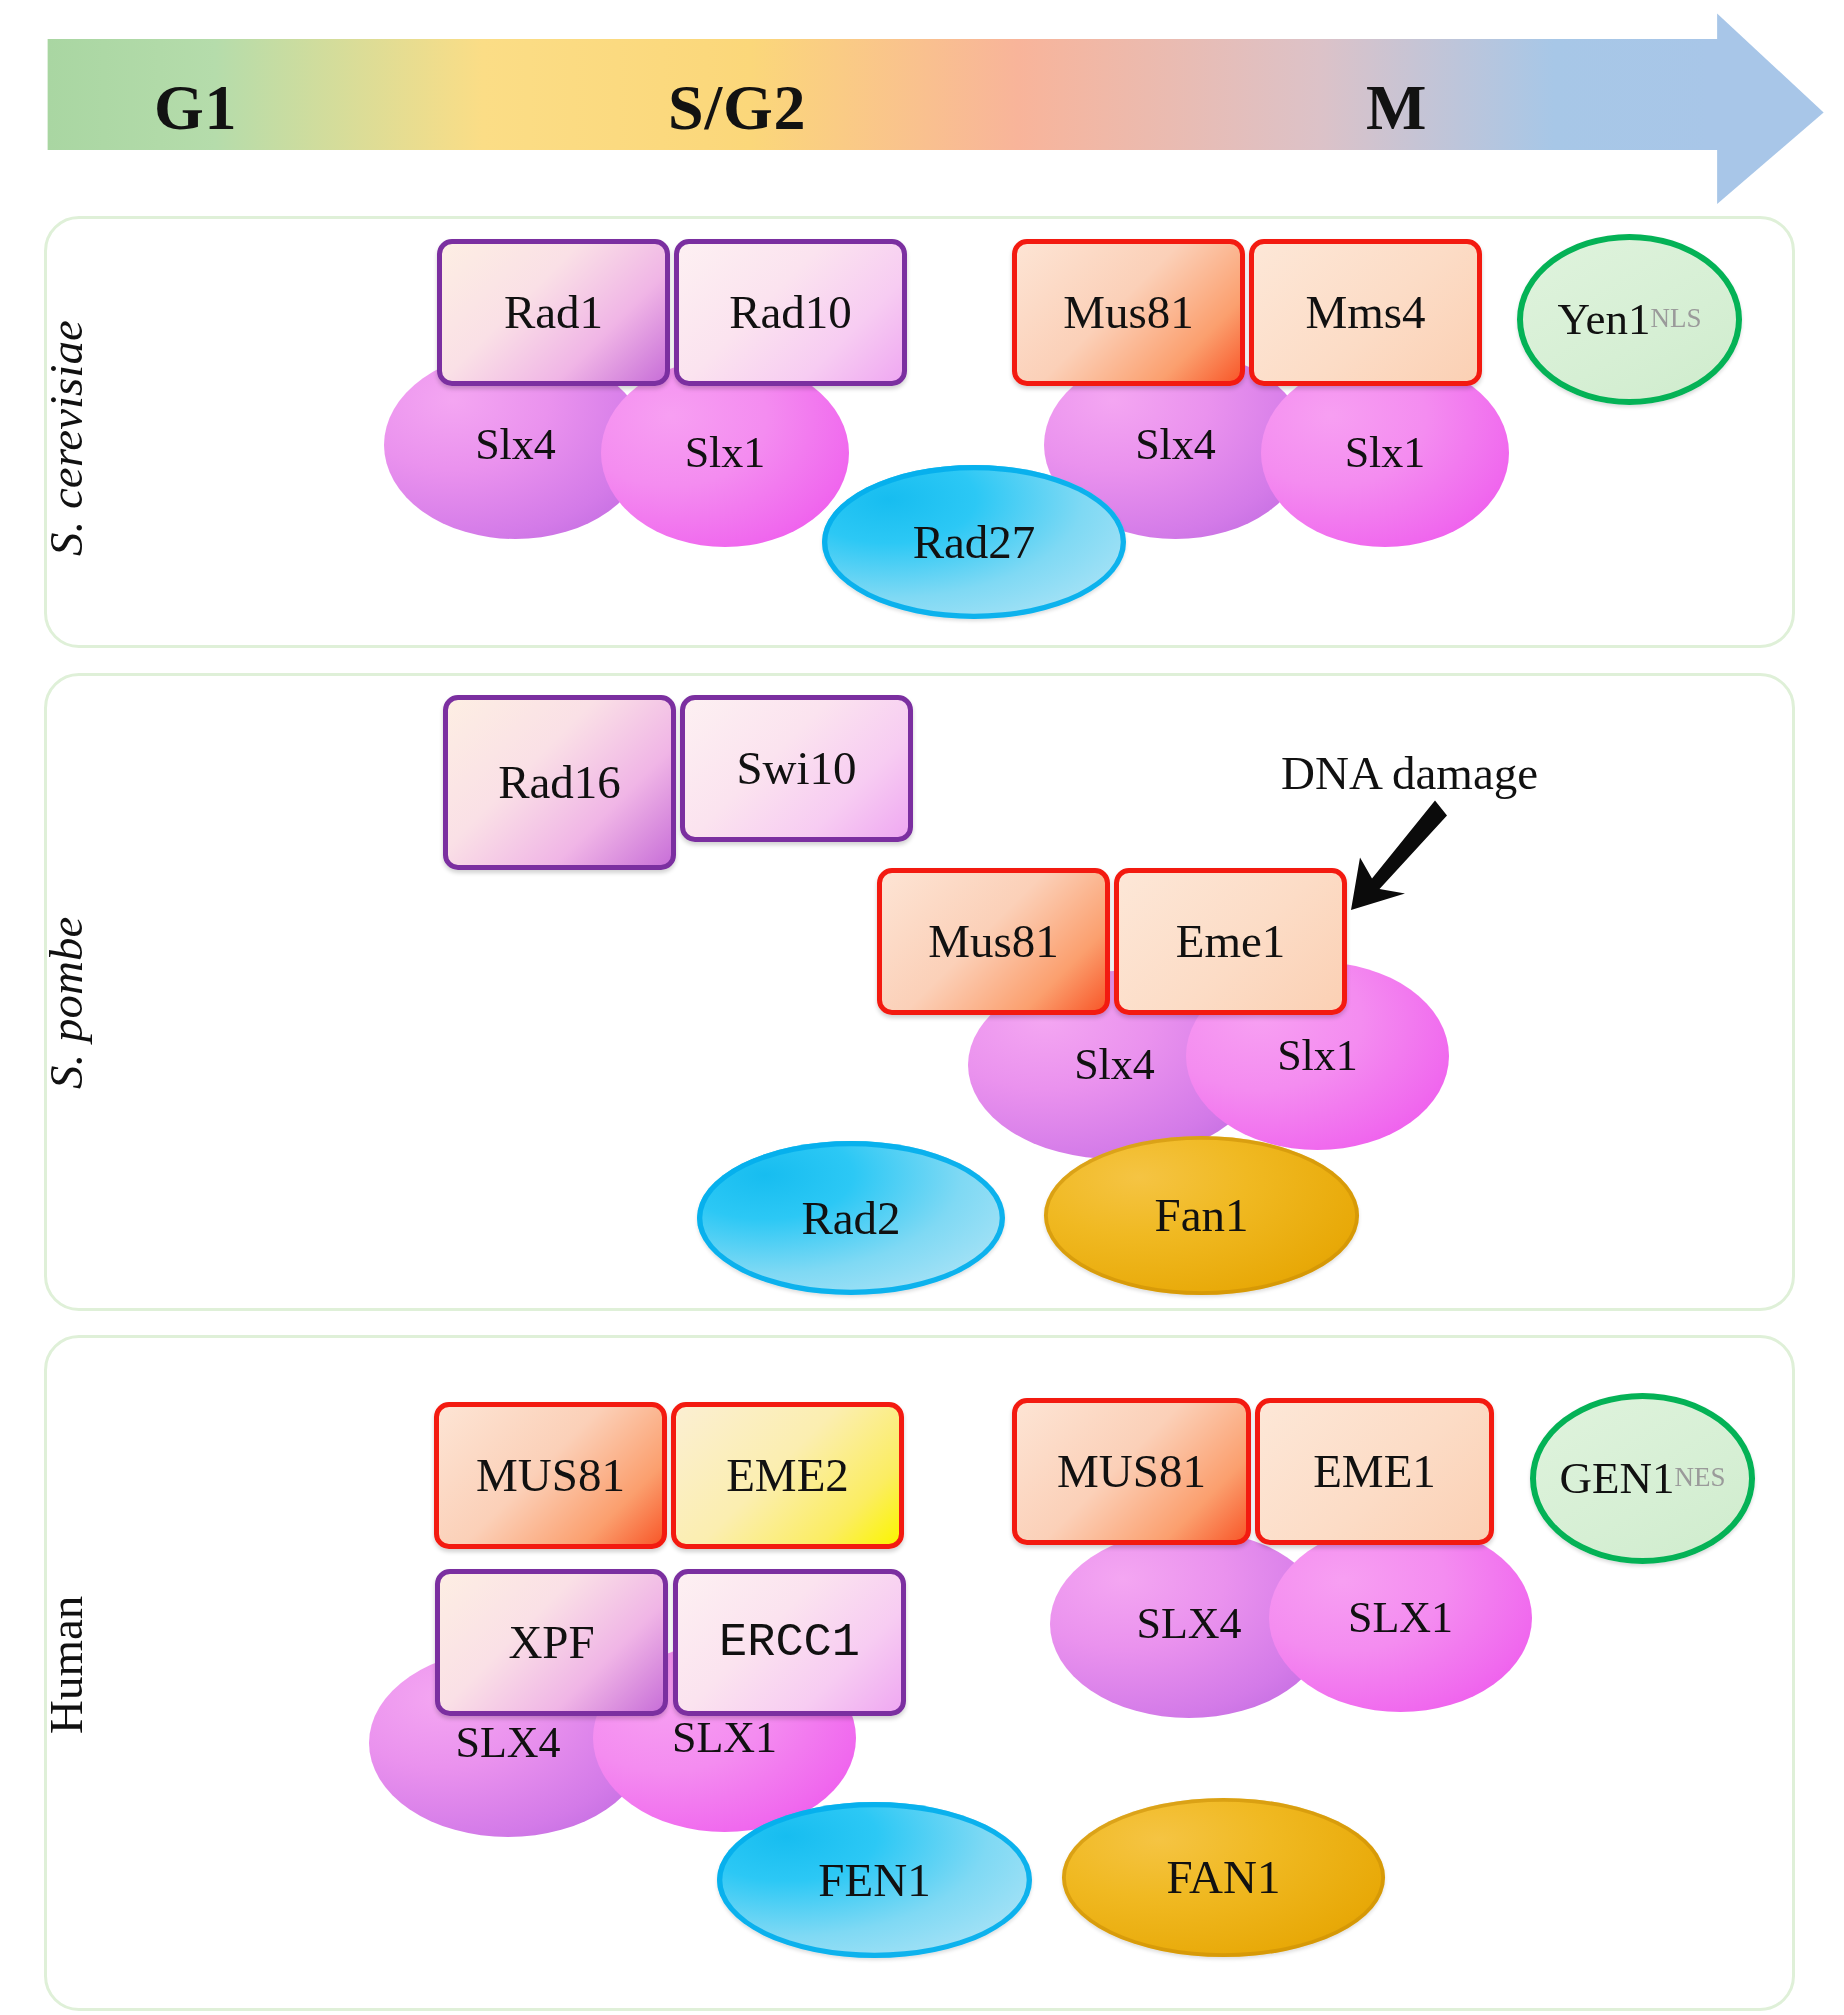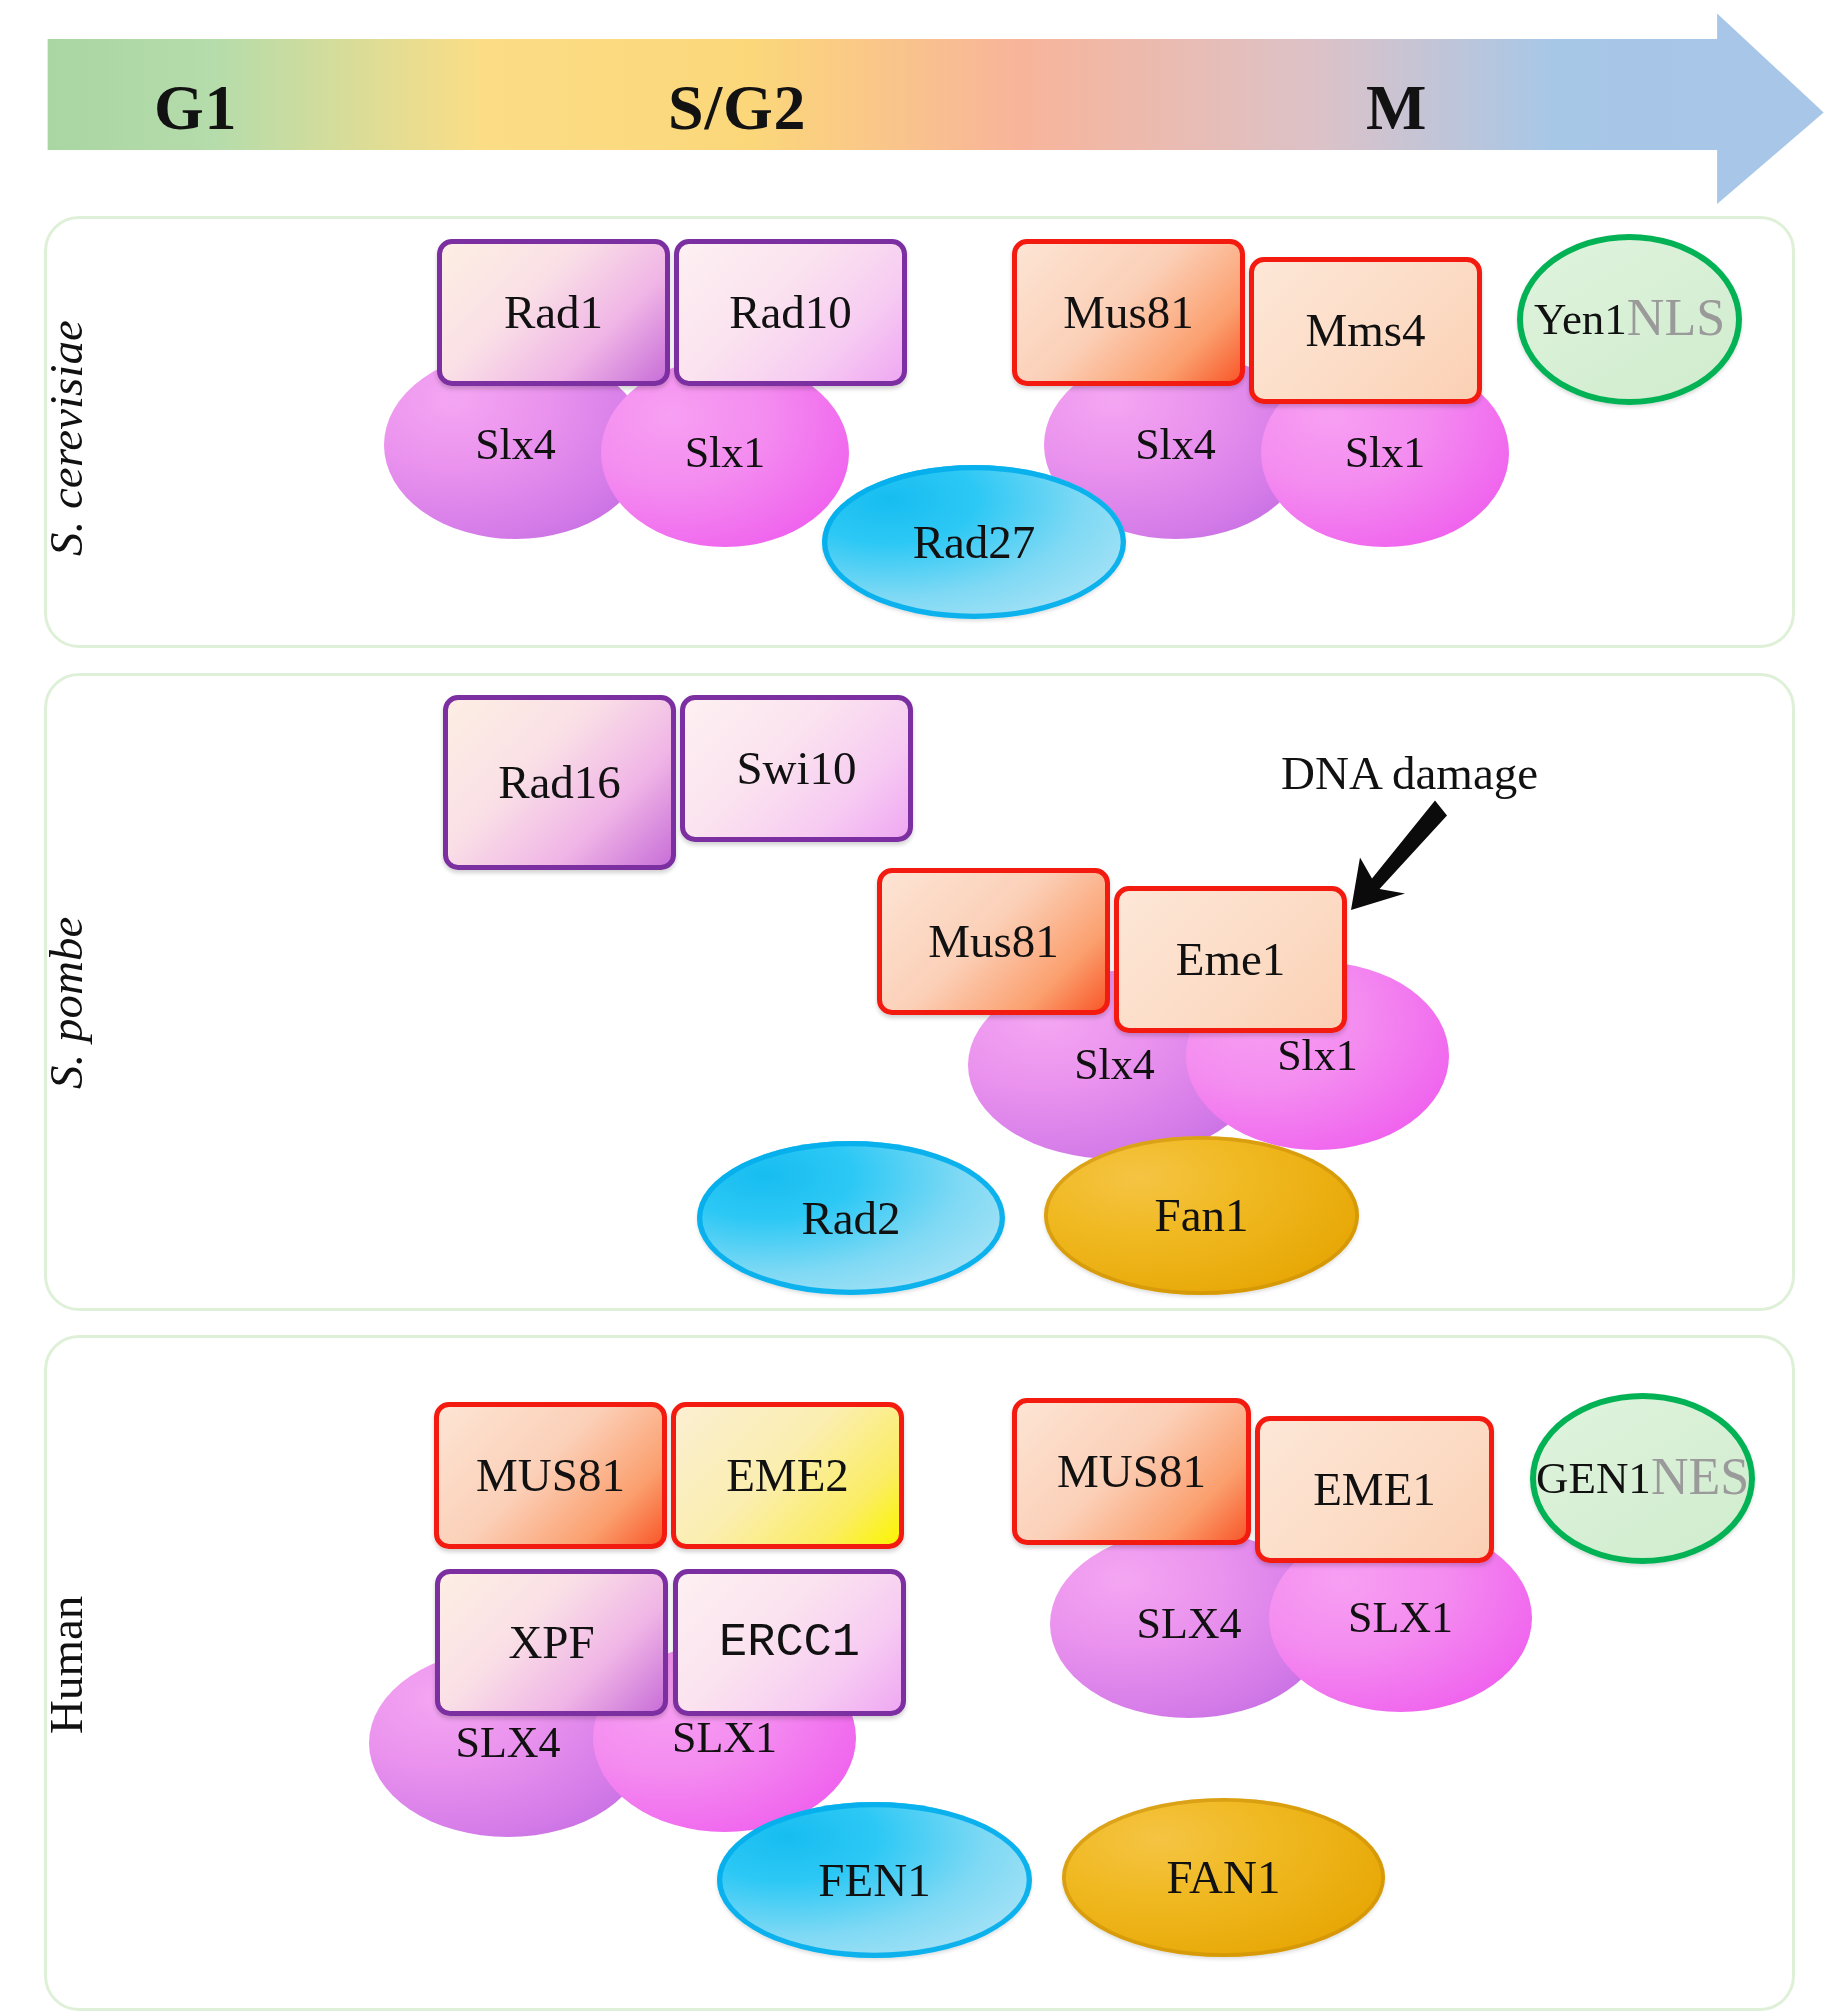--- a/index.html
+++ b/index.html
@@ -30,30 +30,30 @@
   .box{border-radius:15px;font-size:47px;justify-content:center;}
   .box.purple{border:5.3px solid #7b2fa0;
       background:linear-gradient(135deg,#fdeee3 0%,#fae0e6 38%,#f0b5e6 70%,#c86fd8 100%);
       box-shadow:0 3px 4.5px rgba(0,0,0,.18);}
   .box.purple.light{
       background:linear-gradient(135deg,#fdf0f2 0%,#fbe3ef 40%,#f7ccf2 72%,#efa8f2 100%);}
   .box.red{border:5.3px solid #f31a10;
       background:linear-gradient(135deg,#fde4d4 0%,#fbd0b8 45%,#fb9f6e 78%,#f8582a 100%);
       box-shadow:0 3px 4.5px rgba(0,0,0,.18);}
   .box.red.pale{
-      background:linear-gradient(135deg,#fde7d7 0%,#fcdcc6 55%,#fbd0b4 100%);margin-top:18px;}
+      background:linear-gradient(135deg,#fde7d7 0%,#fcdcc6 55%,#fbd0b4 100%);}
   .box.red.yellow{
       background:linear-gradient(135deg,#fbefd2 0%,#fbeeb0 45%,#fbed62 78%,#fbf500 100%);}
 
   .ellipse{border-radius:50%;}
   .ellipse.green{border:6px solid #04b256;
       background:linear-gradient(150deg,#dff3dd 0%,#d6efd4 60%,#cfeccd 100%);
       box-shadow:0 2.3px 3.8px rgba(0,0,0,.14);flex-direction:row;}
   .ellipse.green .main{font-size:45px;color:#111;}
-  .ellipse.green .sub{font-size:52px;color:#9a9a9a;margin-top:-3px;}
+  .ellipse.green .sub{font-size:27px;color:#9a9a9a;margin-top:-3px;}
 
   .ellipse.blue{border:none;font-size:47px;
       background:radial-gradient(ellipse at 22% 22%,#17bdf0 0%,#2cc8f5 26%,#7fd9f4 58%,#bfe8f7 100%);
       box-shadow:inset 0 0 0 5.3px rgba(5,175,236,.95),0 2.3px 3.8px rgba(0,0,0,.13);}
   .ellipse.gold{border:none;font-size:47px;
       background:radial-gradient(ellipse at 30% 26%,#f5c443 0%,#f0b922 35%,#e8a908 75%,#d79b06 100%);
       box-shadow:inset 0 0 0 3.8px rgba(200,140,5,.55),0 2.3px 3.8px rgba(0,0,0,.13);}
   .ellipse.magenta{border:none;font-size:44px;
       background:radial-gradient(ellipse at 28% 30%,#f79ff2 0%,#f48cf0 38%,#f069ee 74%,#ec4ceb 100%);}
   .ellipse.magenta.violet{

